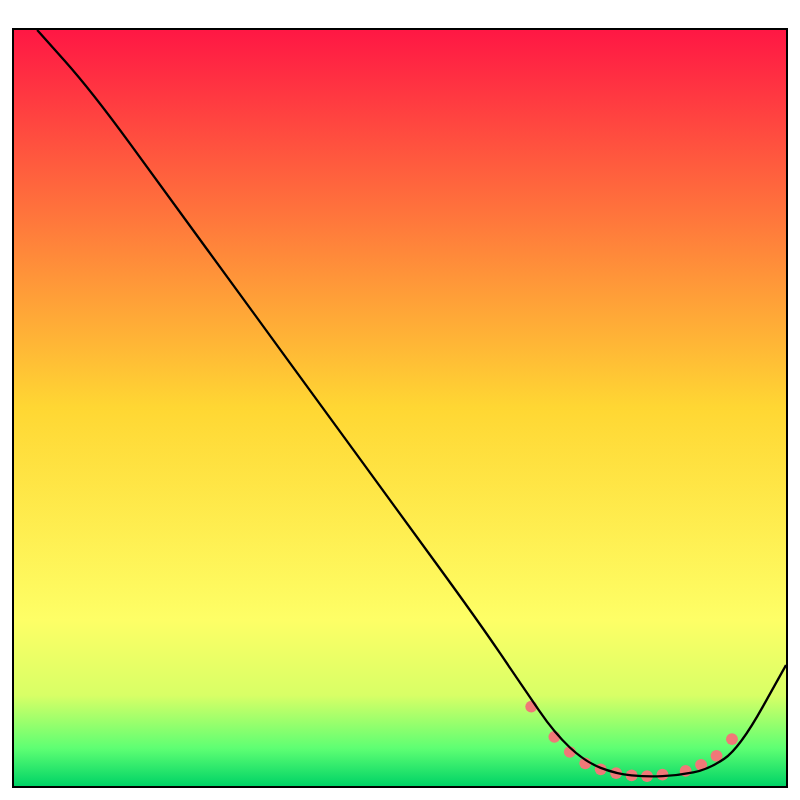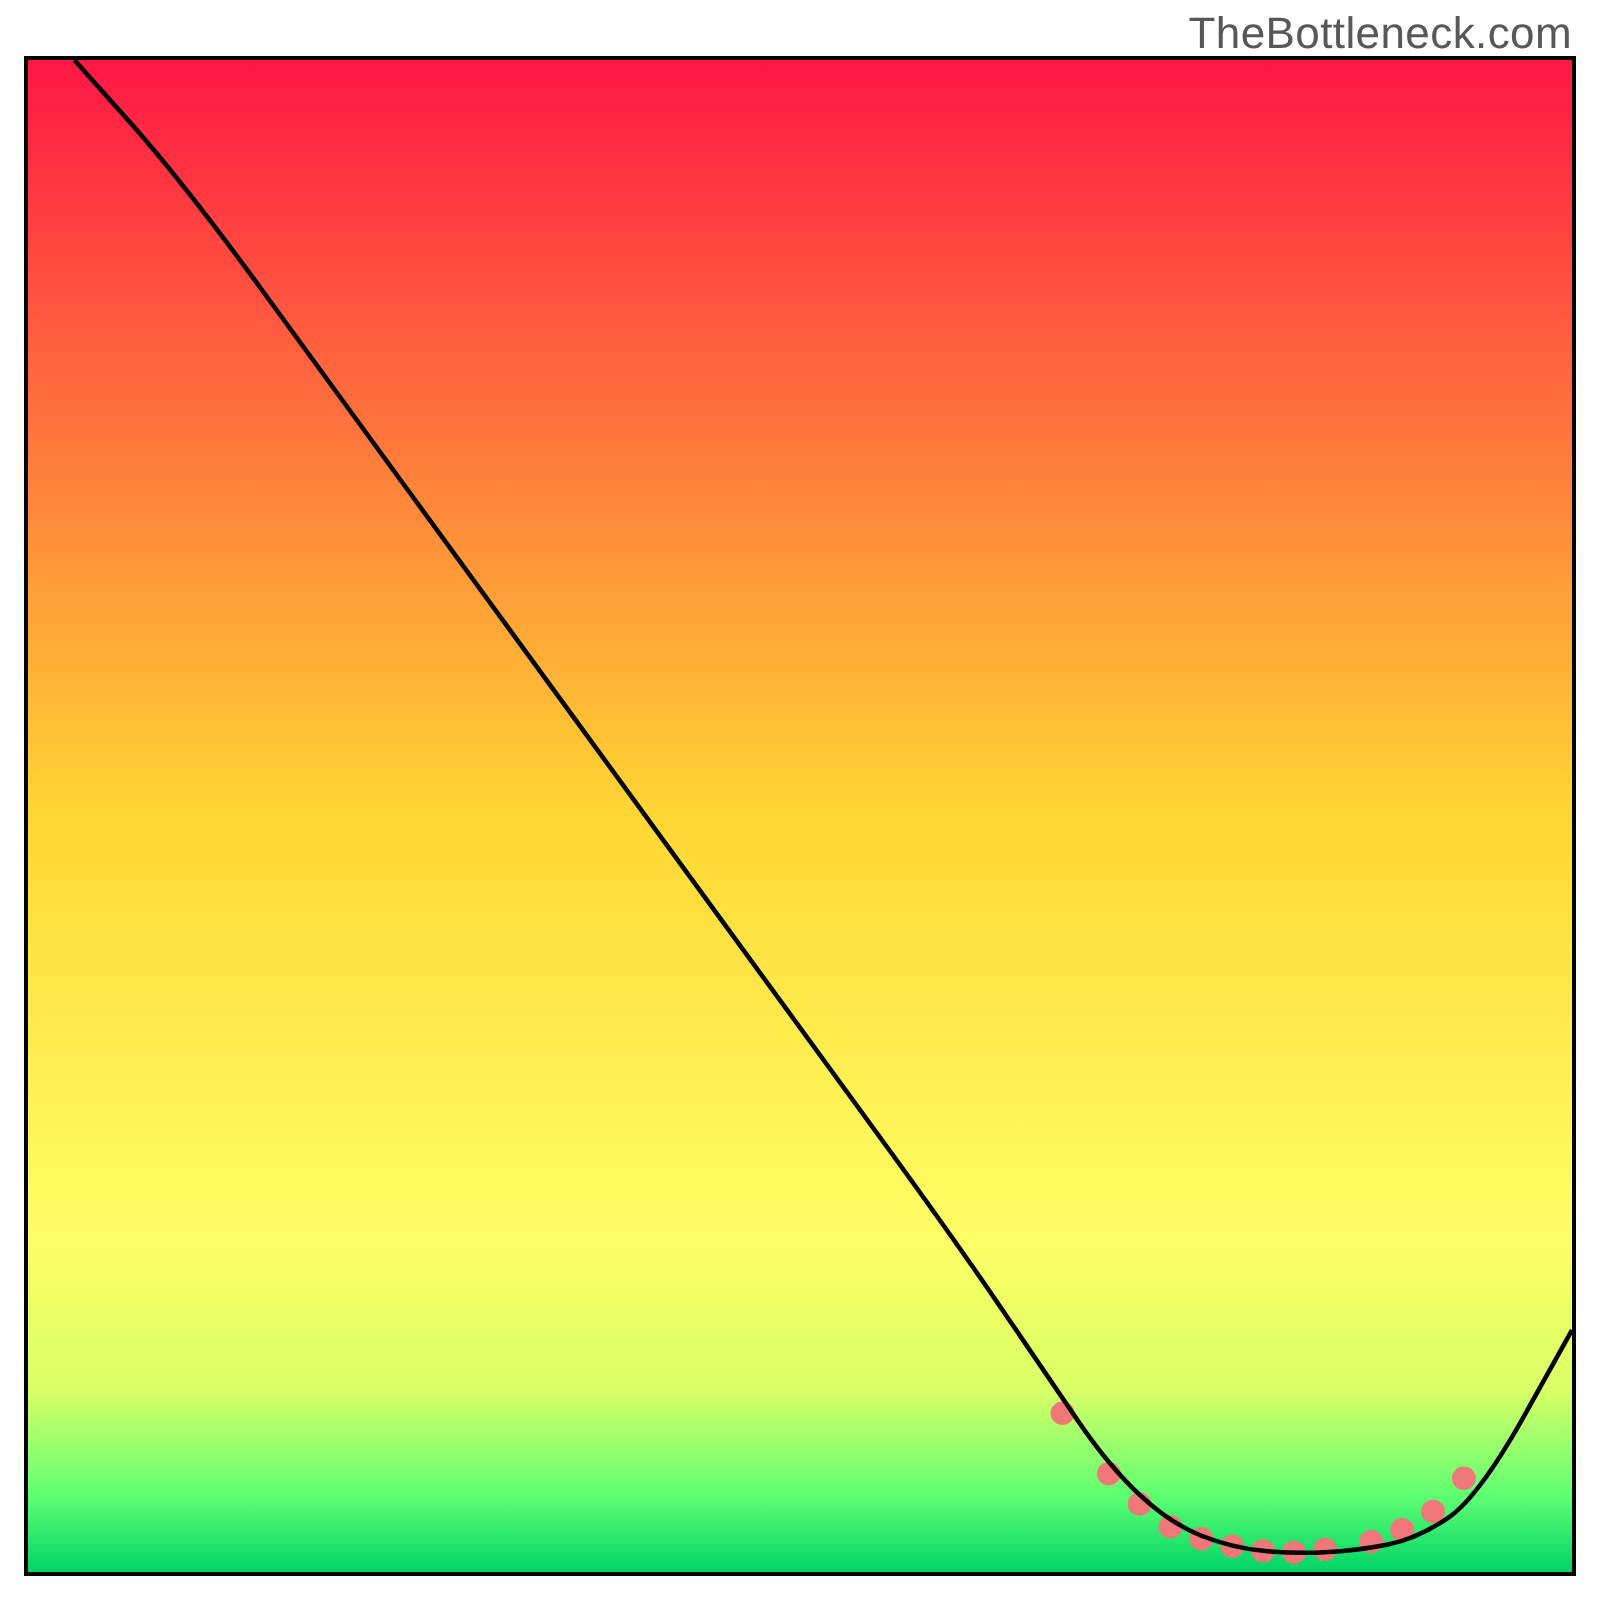--- a/index.html
+++ b/index.html
@@ -41,21 +41,20 @@
     top: 0;
     width: 100%;
     height: 100%;
     display: block;
   }
 </style>
 </head>
 <body>
 
 <div class="stage">
-  <div class="watermark">TheBottleneck.com</div>
 
   <div class="plot">
     <svg class="chart" viewBox="0 0 1000 1000" preserveAspectRatio="none">
       <defs>
         <linearGradient id="bg-grad" x1="0" y1="0" x2="0" y2="1">
             <stop offset="0%" stop-color="#ff1744"></stop>
             <stop offset="50%" stop-color="#ffd733"></stop>
             <stop offset="78%" stop-color="#feff66"></stop>
             <stop offset="88%" stop-color="#d8ff66"></stop>
             <stop offset="95%" stop-color="#5eff73"></stop>

